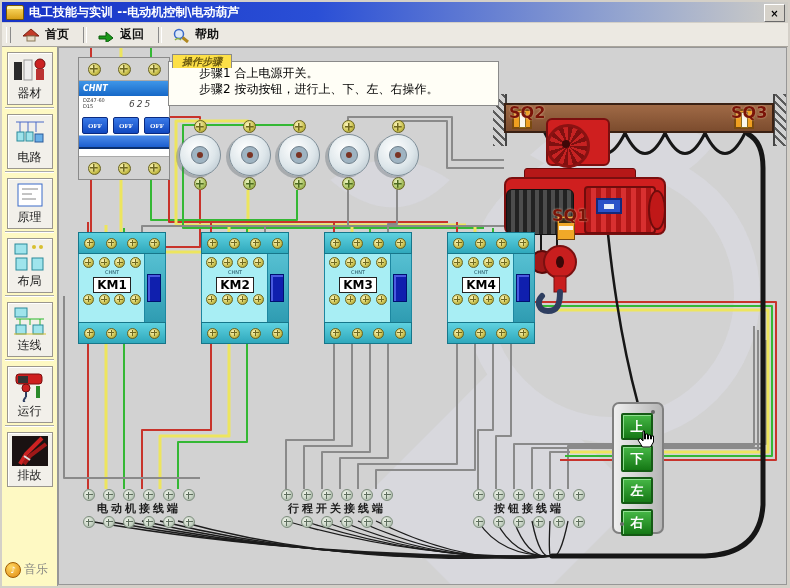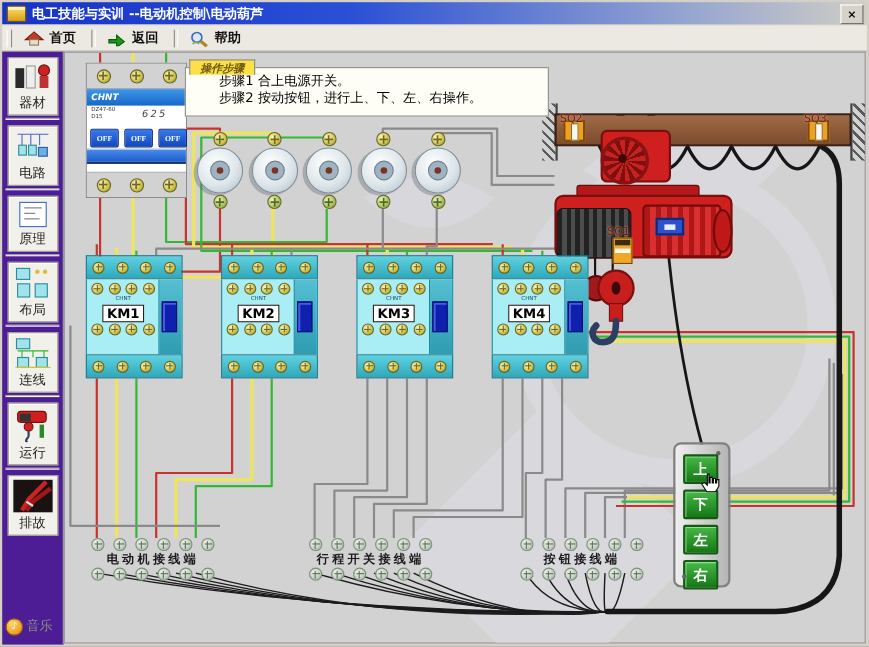--- a/index.html
+++ b/index.html
@@ -17,21 +17,21 @@
     display:flex;align-items:center;justify-content:center;cursor:default;}
 
   
   .toolbar{position:absolute;left:2px;top:23px;right:2px;height:23px;background:#ece9e2;
     border-bottom:1px solid #a8a49c;display:flex;align-items:center;font-size:12px;color:#111;}
   .tb-handle{width:3px;height:16px;margin:0 5px 0 4px;border-left:1px solid #fff;border-right:1px solid #8a8a8a;}
   .tb-btn{display:flex;align-items:center;gap:5px;padding:2px 10px 2px 6px;font-weight:bold;}
   .tb-sep{width:2px;height:16px;margin:0 4px;border-left:1px solid #8a8a8a;border-right:1px solid #fff;}
 
   
-  .sidebar{position:absolute;left:2px;top:47px;width:55px;bottom:2px;background:#4c1d95;
+  .sidebar{position:absolute;left:2px;top:47px;width:55px;bottom:2px;background:#fef9c3;
     border-right:1px solid #979797;}
   .side-item{width:44px;margin:5px auto 2px auto;background:#f2f0ea;border:1px solid #9a968e;
     display:flex;flex-direction:column;align-items:center;padding:3px 0 2px 0;
     box-shadow:inset 1px 1px 0 #ffffff;}
   .side-label{font-size:12px;color:#222;margin-top:1px;}
   .side-sep{height:0;border-top:1px solid #aaa;border-bottom:1px solid #fff;margin:2px 3px;}
   .music{position:absolute;left:3px;bottom:8px;width:48px;display:flex;align-items:center;gap:3px;
     color:#8a8a85;font-size:12px;}
   .note-ic{width:14px;height:14px;border-radius:50%;background:radial-gradient(circle at 35% 30%,#ffd860,#e08810);
     border:1px solid #a05c00;color:#fff;font-size:9px;display:flex;align-items:center;justify-content:center;}
@@ -116,21 +116,21 @@
 
   
   .wall{position:absolute;top:94px;width:12px;height:52px;
     background:repeating-linear-gradient(45deg,#5a5a5a 0 2px,rgba(0,0,0,0) 2px 6px);border-right:2px solid #444;}
   .wall.right{border-right:none;border-left:2px solid #444;}
   .rail{position:absolute;left:504px;top:103px;width:270px;height:30px;
     background:linear-gradient(#a06a46,#7c4c2e);border:2px solid #3a2114;box-sizing:border-box;}
   .sqbox{position:absolute;width:20px;height:20px;background:#f0a020;border:2px solid #7a4a10;box-sizing:border-box;}
   .sqbox::after{content:"";position:absolute;left:5px;top:1px;width:5px;height:14px;background:#faf7ee;
     border:1px solid #8a6a20;}
-  .sqlabel{position:absolute;font-size:10px;font-weight:normal;color:#7a1408;text-shadow:0 0 2px #e8c0a0;z-index:5;}
+  .sqlabel{position:absolute;font-size:16px;font-weight:bold;color:#7a1408;text-shadow:0 0 2px #e8c0a0;z-index:5;}
   .wheel{position:absolute;width:14px;height:14px;border-radius:50%;background:#222;border:1px solid #000;}
   .trolley{position:absolute;left:546px;top:118px;width:64px;height:48px;background:#cf1f1f;
     border:2px solid #7a0f0f;border-radius:6px;box-sizing:border-box;}
   .fan{position:absolute;left:546px;top:124px;width:38px;height:38px;border-radius:50%;
     background:repeating-conic-gradient(#801010 0deg 15deg,#c62222 15deg 30deg);border:3px solid #8a1212;}
   .fan::after{content:"";position:absolute;left:13px;top:13px;width:8px;height:8px;border-radius:50%;background:#400808;}
   .hoist-mount{position:absolute;left:524px;top:168px;width:110px;height:12px;background:#b51818;
     border:1px solid #6a0a0a;border-radius:3px;}
   .hoist-body{position:absolute;left:504px;top:177px;width:162px;height:58px;background:#cf1f1f;
     border:2px solid #7a0f0f;border-radius:8px;box-sizing:border-box;}

